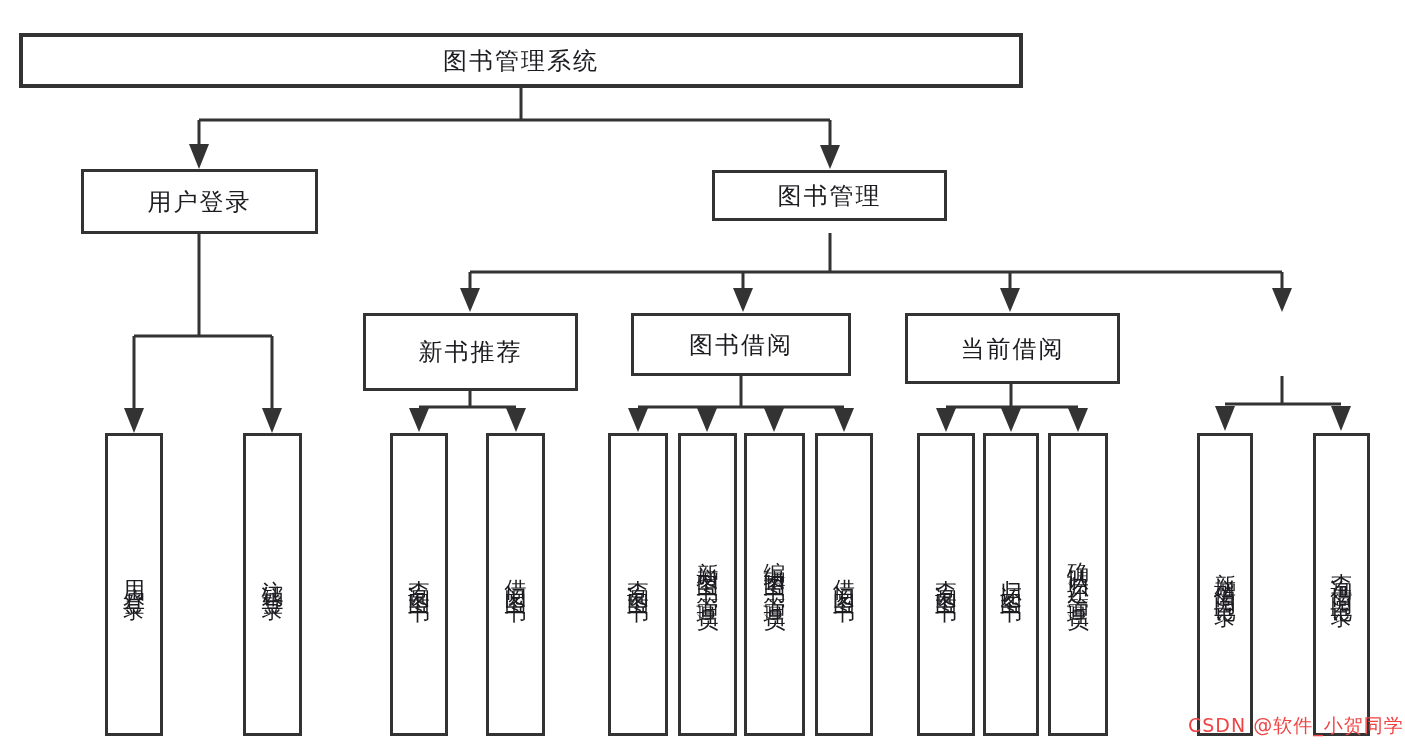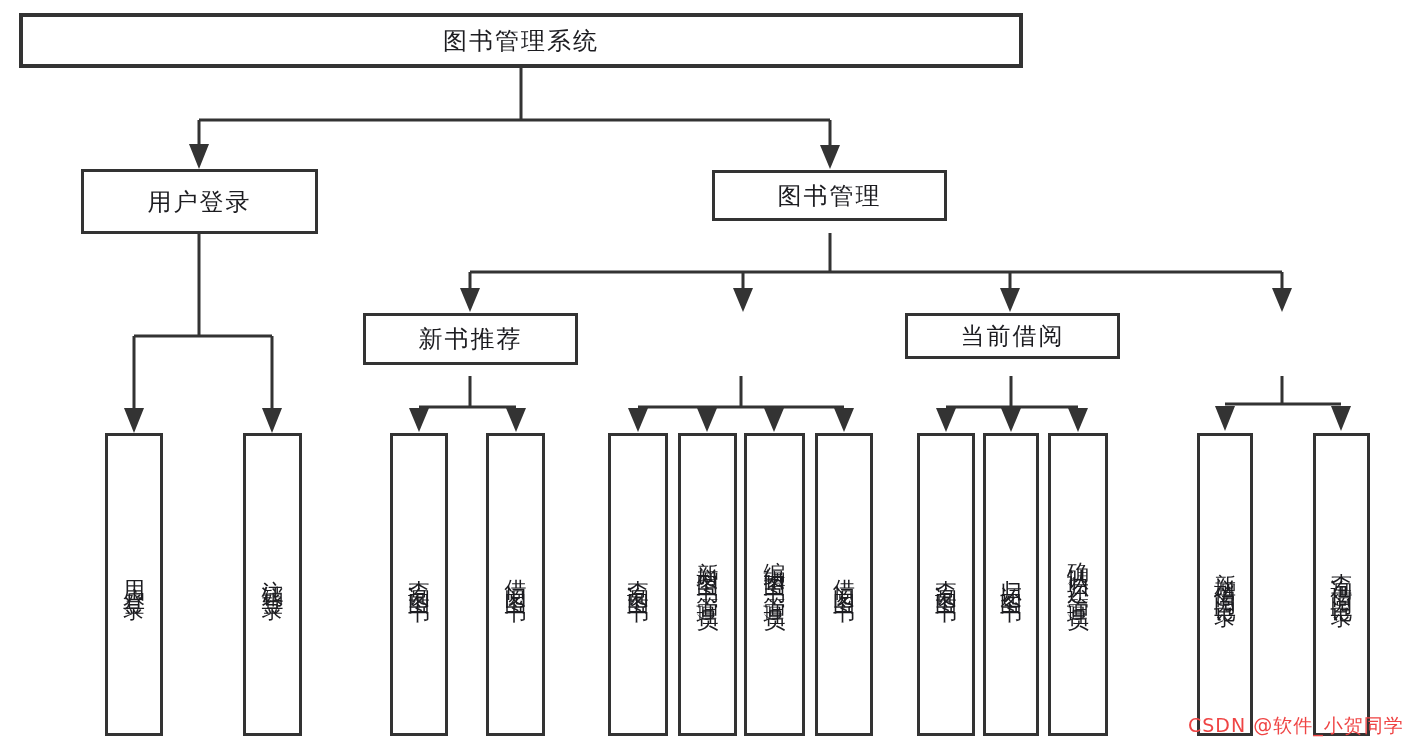--- a/index.html
+++ b/index.html
@@ -7,21 +7,21 @@
     position:relative; width:1405px; height:747px; background:#ffffff;
     font-family:"DejaVu Sans","Liberation Sans",sans-serif; overflow:hidden;
   }
   .lines { position:absolute; left:0; top:0; width:1405px; height:747px; }
   .node {
     position:absolute; box-sizing:border-box; border:3px solid #333333;
     background:#ffffff; display:flex; align-items:center; justify-content:center;
     color:#1c1c20;
   }
   .hnode { font-size:24px; letter-spacing:2px; white-space:nowrap; }
-  .root  { border-width:4px; }
+  .root  { border-width:4px;margin-top:20px; }
   .leaf .label {
     writing-mode:vertical-rl; text-orientation:mixed;
     font-size:22px; line-height:1; letter-spacing:7px; padding-bottom:18px;
   }
   .watermark {
     position:absolute; left:1188px; top:713px; font-size:19px;
     color:#ef4444; letter-spacing:1px; white-space:nowrap;
   }
 </style>
 </head>
@@ -69,24 +69,27 @@
     <span class="label">图书管理系统</span>
   </div>
 
   <div class="node hnode" style="left:81px;top:169px;width:237px;height:65px">
     <span class="label">用户登录</span>
   </div>
   <div class="node hnode" style="left:712px;top:170px;width:235px;height:51px">
     <span class="label">图书管理</span>
   </div>
 
-  <div class="node hnode" style="left:363px;top:313px;width:215px;height:52px">
+  <div class="node hnode" style="left:363px;top:313px;width:215px;height:78px">
     <span class="label">新书推荐</span>
   </div>
-  <div class="node hnode" style="left:905px;top:313px;width:215px;height:46px">
+  <div class="node hnode" style="left:631px;top:313px;width:220px;height:63px">
+    <span class="label">图书借阅</span>
+  </div>
+  <div class="node hnode" style="left:905px;top:313px;width:215px;height:71px">
     <span class="label">当前借阅</span>
   </div>
 
   <div class="node leaf" style="left:105px;top:433px;width:58px;height:303px">
     <span class="label">用户登录</span>
   </div>
   <div class="node leaf" style="left:243px;top:433px;width:59px;height:303px">
     <span class="label">注销登录</span>
   </div>
 

